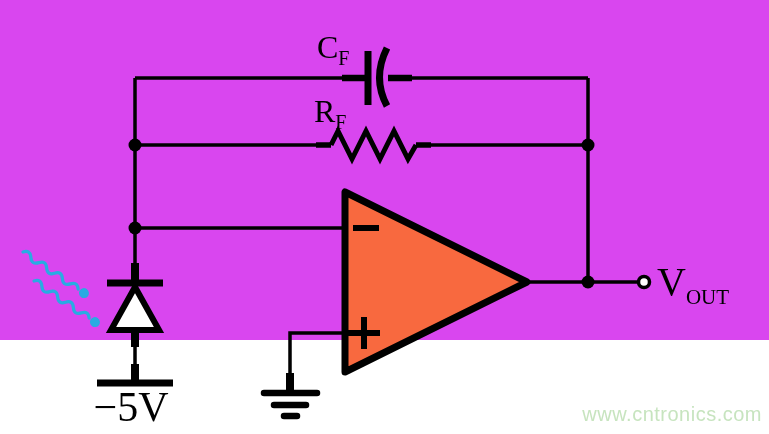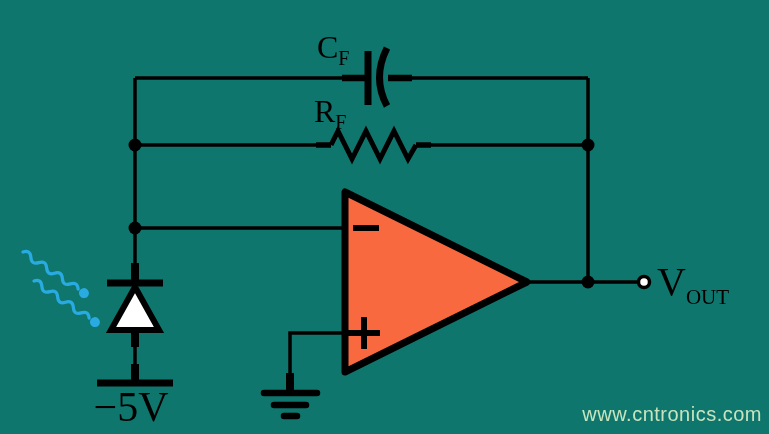--- a/index.html
+++ b/index.html
@@ -4,22 +4,22 @@
 <style>
   html, body {
     margin: 0; padding: 0;
     background: #ffffff;
     width: 769px; height: 434px;
     overflow: hidden;
     font-family: "Liberation Serif", serif;
   }
   .stage {
     position: relative;
-    width: 769px; height: 434px;
-    background: #0f766e;
+    width: 769px; height: 340px;
+    background: #d946ef;
   }
   svg { display: block; }
 
   
   .wire        { stroke: #000; stroke-width: 3.5; fill: none; }
   .lead        { stroke: #000; stroke-width: 6.5; fill: none; }
   .lead-thin   { stroke: #000; stroke-width: 5.5; fill: none; }
   .stub        { stroke: #000; stroke-width: 8;   fill: none; }
   .plate       { stroke: #000; stroke-width: 7;   fill: none; }
   .zigzag      { stroke: #000; stroke-width: 5;   fill: none; stroke-linejoin: miter; }

